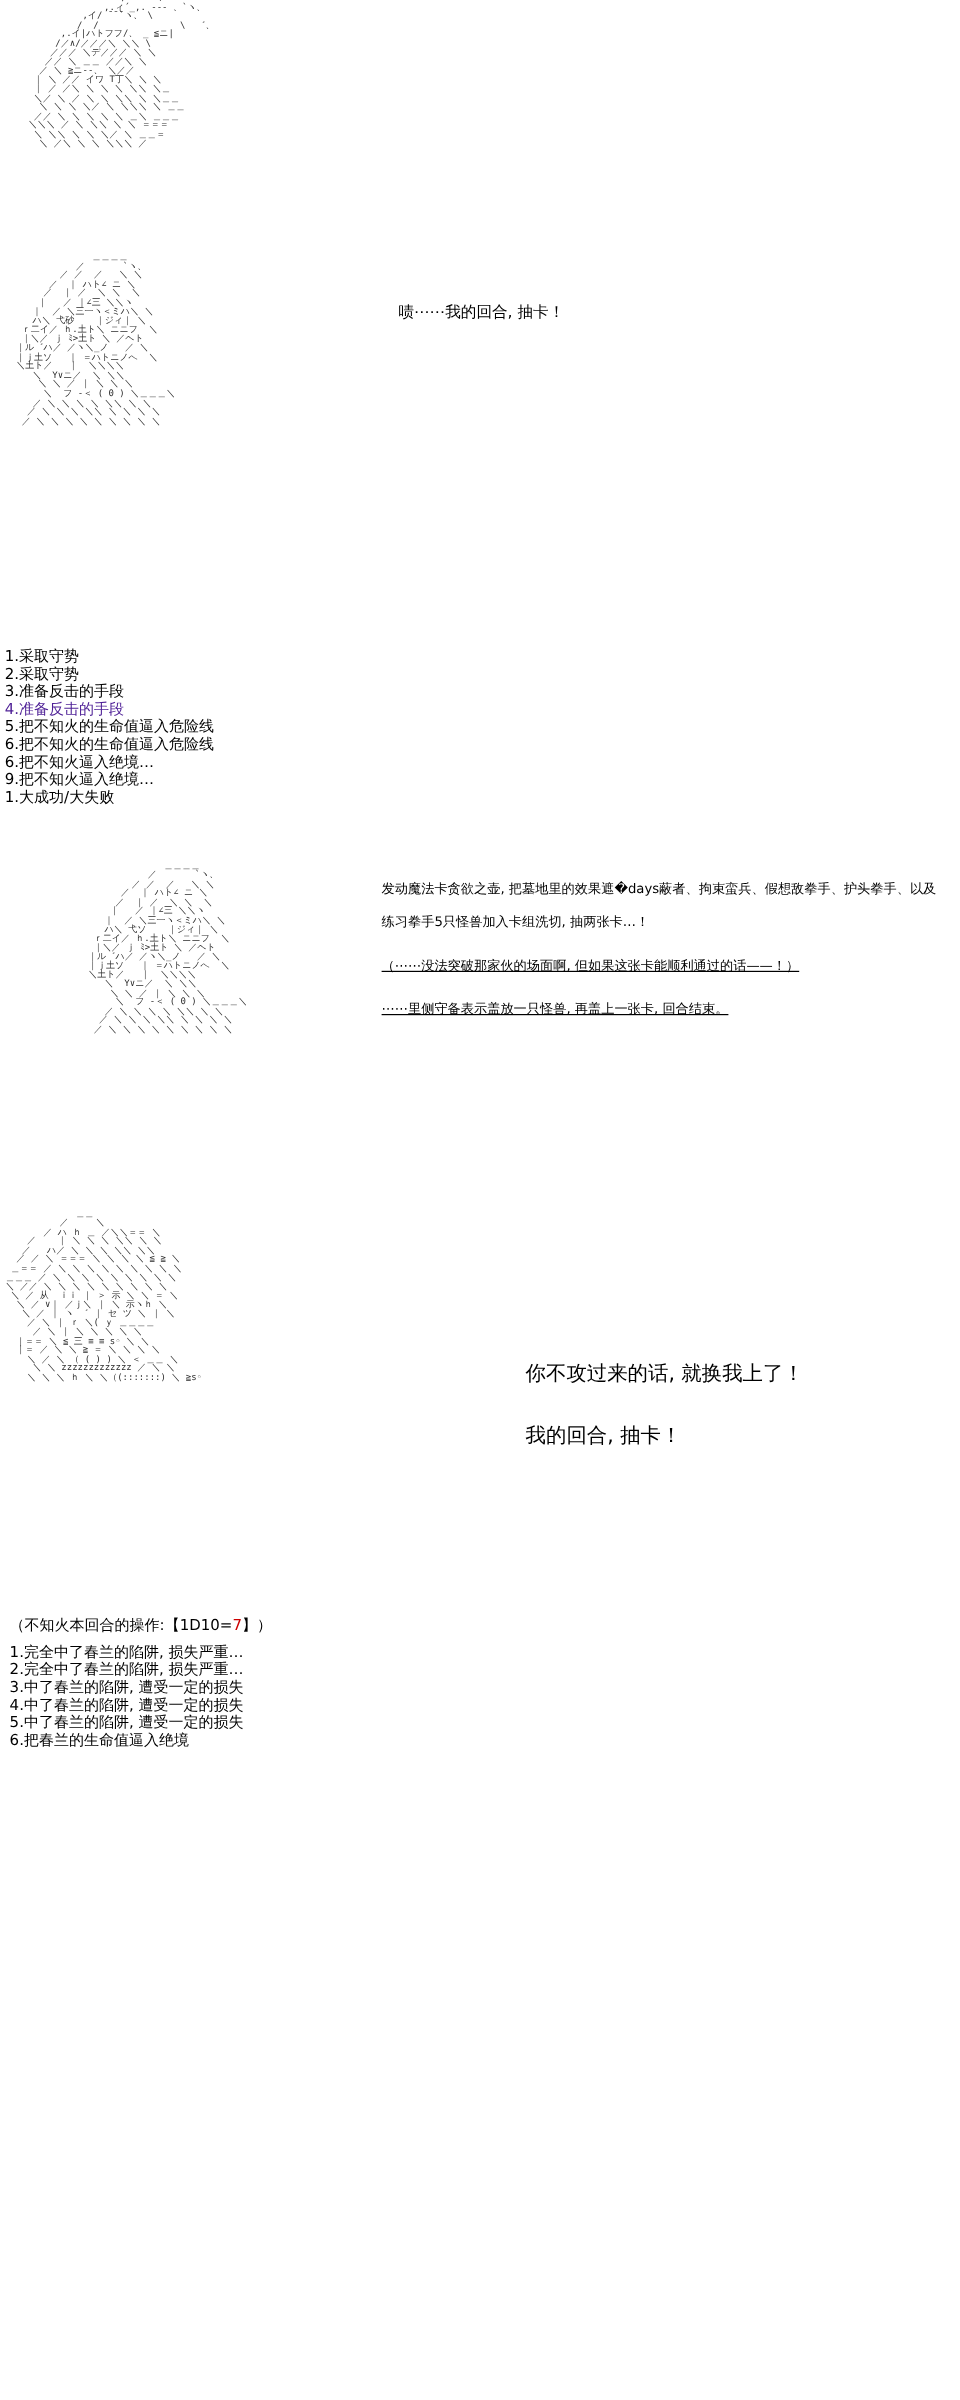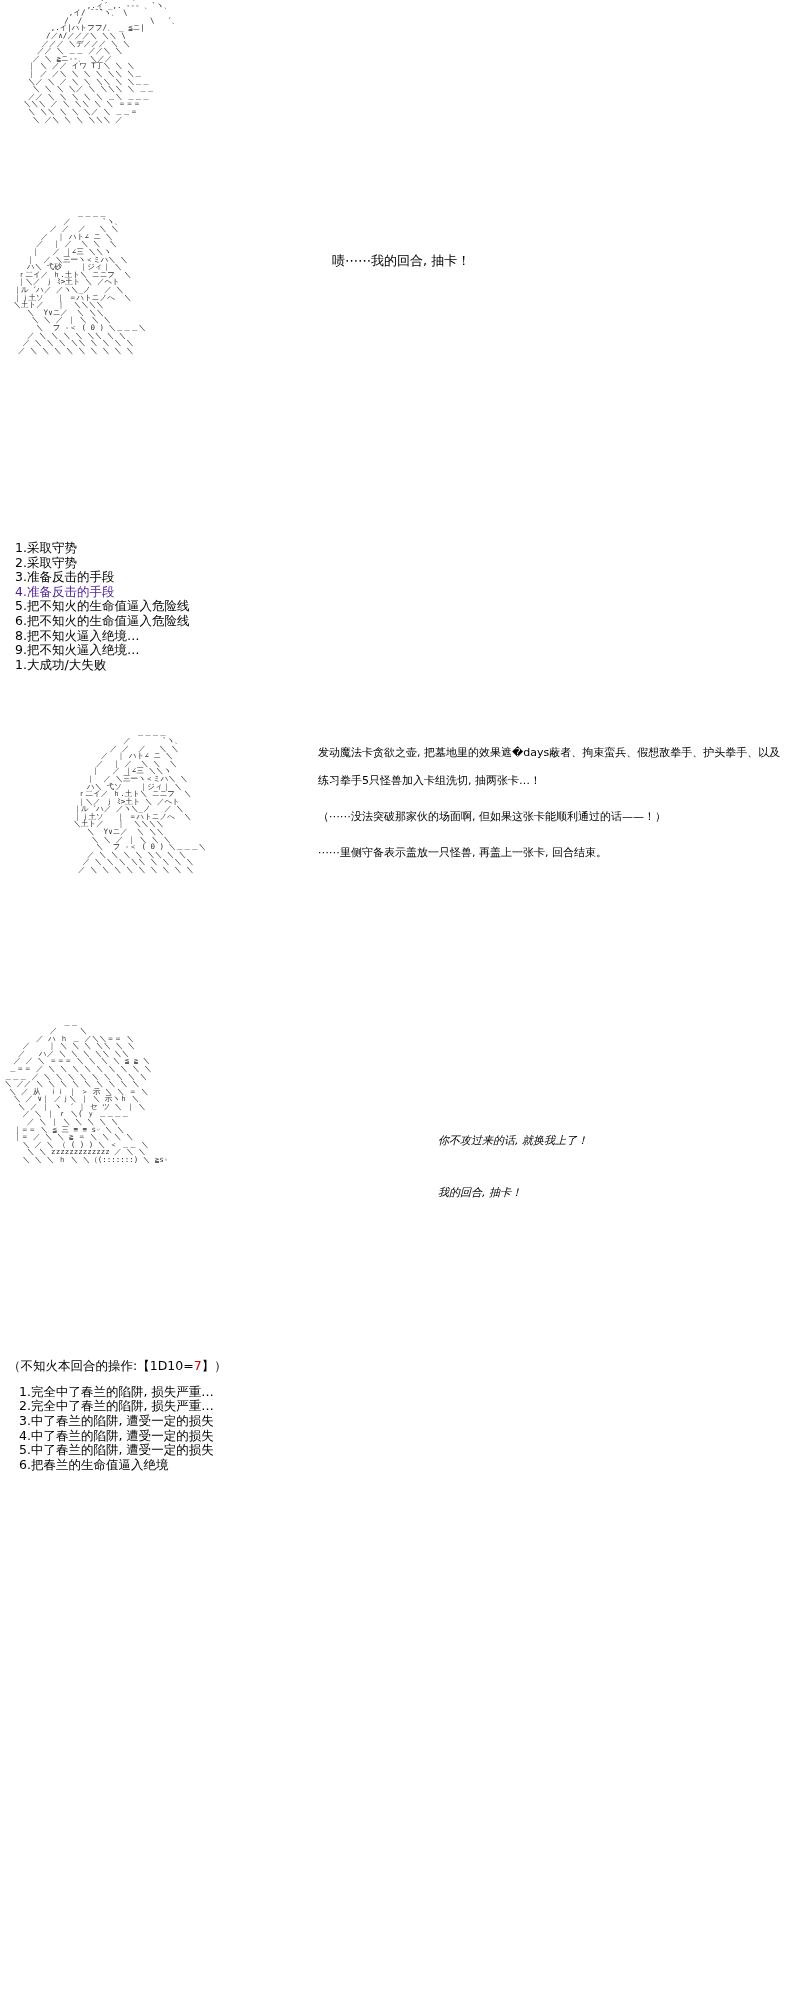--- a/index.html
+++ b/index.html
@@ -65,21 +65,21 @@
   }
   .roll-head {
     font-size: 12.5px;
     margin-bottom: 8px;
   }
   .roll .num {
     color: #cc0000;
   }
   .opt-list {
     list-style: none;
-    margin: 11px;
+    margin: 0;
     padding: 0;
   }
   .opt-list li {
     font-size: 12.5px;
     line-height: 14.6px;
     white-space: pre;
   }
   .opt-list li.hl {
     color: #4c1d95;
   }
@@ -98,41 +98,40 @@
   }
   .sec3 .speech {
     position: absolute;
     left: 318px;
     top: 10px;
     width: 470px;
     font-size: 11px;
     line-height: 28px;
   }
   .sec3 .speech p { margin: 0 0 8px 0; }
-  .sec3 .speech p.indent { text-indent: 0; }
+  .sec3 .speech p.indent { text-indent: 0; text-decoration: underline; }
   
   .sec4 {
     position: relative;
     height: 330px;
   }
   .sec4 .aa-block {
     position: absolute;
     left: 0px;
     top: 0px;
     font-size: 7.5px;
     line-height: 7.6px;
   }
   .sec4 .speech {
     position: absolute;
     left: 438px;
-    top: 110px;
+    top: 126px;
     width: 350px;
-    font-size: 11px;
+    font-size: 17px;
     line-height: 24px;
-    font-style: italic;
   }
   .sec4 .speech p { margin: 0 0 28px 0; }
   
   .sec5 { position: relative; padding-left: 4px; }
 </style>
 </head>
 <body>
 
 <div class="page">
 
@@ -180,21 +179,21 @@
   </div>
 
   <div class="roll">
     <ul class="opt-list">
       <li>1.采取守势</li>
       <li>2.采取守势</li>
       <li>3.准备反击的手段</li>
       <li class="hl">4.准备反击的手段</li>
       <li>5.把不知火的生命值逼入危险线</li>
       <li>6.把不知火的生命值逼入危险线</li>
-      <li>8.把不知火逼入绝境…</li>
+      <li>6.把不知火逼入绝境…</li>
       <li>9.把不知火逼入绝境…</li>
       <li>1.大成功/大失败</li>
     </ul>
   </div>
 
   <div class="spacer-lg"></div>
 
   <div class="sec3">
     <div class="aa-block">                 ＿＿＿＿
               ／       `ヽ、

